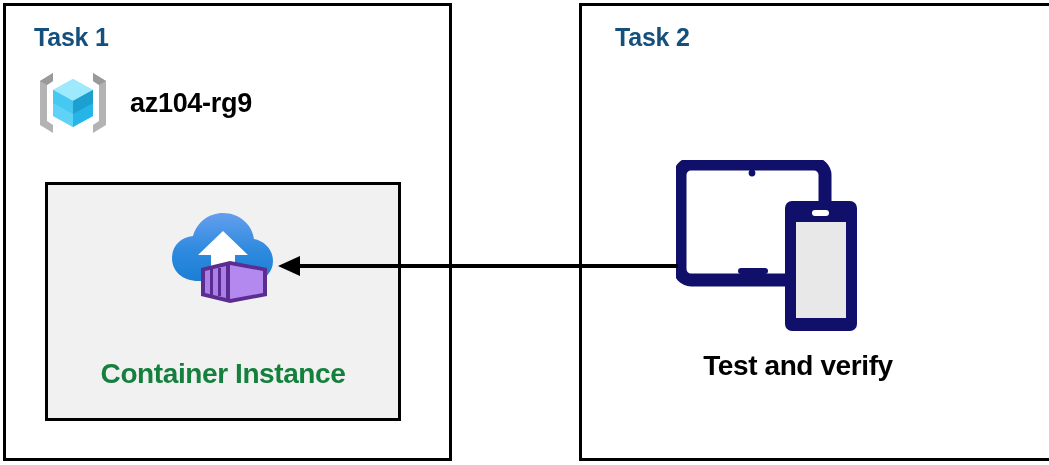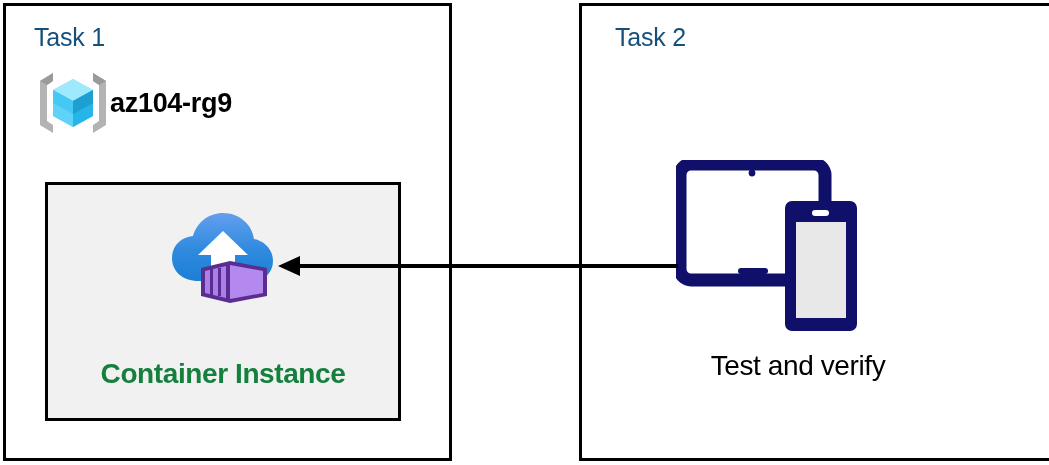--- a/index.html
+++ b/index.html
@@ -37,36 +37,36 @@
     left: 553px;
     top: 3px;
     width: 490px;
     height: 458px;
     margin-left: 26px;
   }
 
   .panel-title {
     position: absolute;
     font-size: 25px;
-    font-weight: normal;
+    font-weight: bold;
     color: #15507d;
     letter-spacing: -0.2px;
     white-space: nowrap;
   }
   #title-task1 { left: 28px; top: 17px; }
   #title-task2 { left: 33px; top: 17px; }
 
   
   #rg-row {
     position: absolute;
     left: 30px;
     top: 62px;
     display: flex;
     align-items: center;
-    gap: 0;
+    gap: 20px;
   }
   #rg-icon { display: block; }
   #rg-label {
     font-size: 27px;
     font-weight: bold;
     color: #000000;
     white-space: nowrap;
     letter-spacing: -0.3px;
   }
 
@@ -109,21 +109,21 @@
     top: 160px;
     display: block;
   }
   #devices-label {
     position: absolute;
     left: 553px;
     top: 350px;
     width: 490px;
     text-align: center;
     font-size: 28px;
-    font-weight: normal;
+    font-weight: bold;
     color: #000000;
     letter-spacing: -0.4px;
     white-space: nowrap;
   }
 
   
   #connector-arrow {
     position: absolute;
     left: 274px;
     top: 252px;

